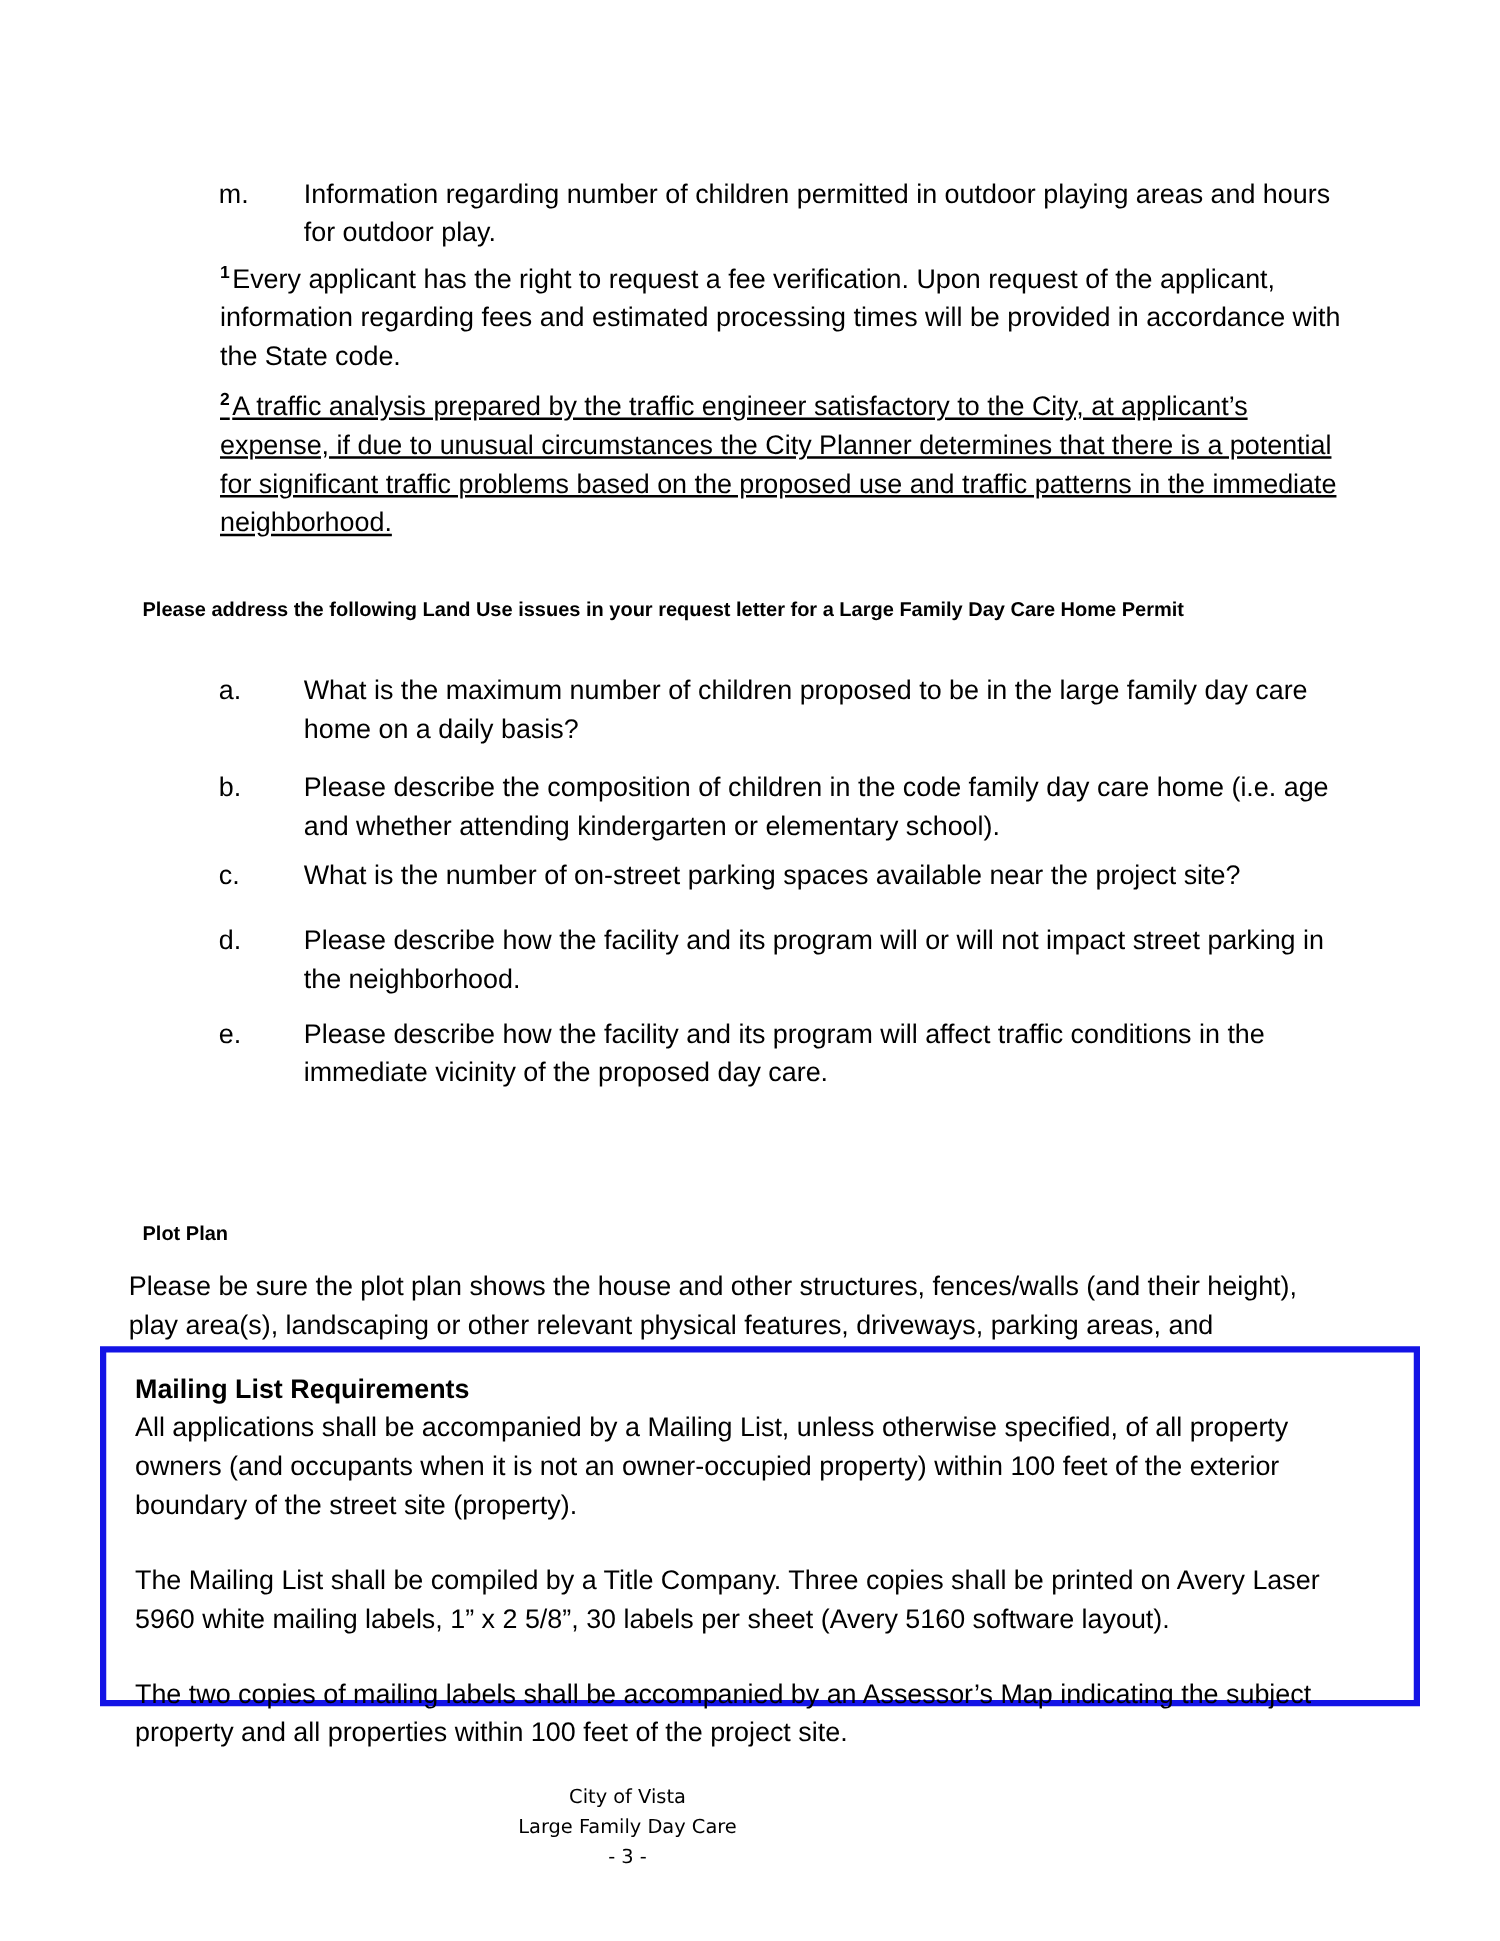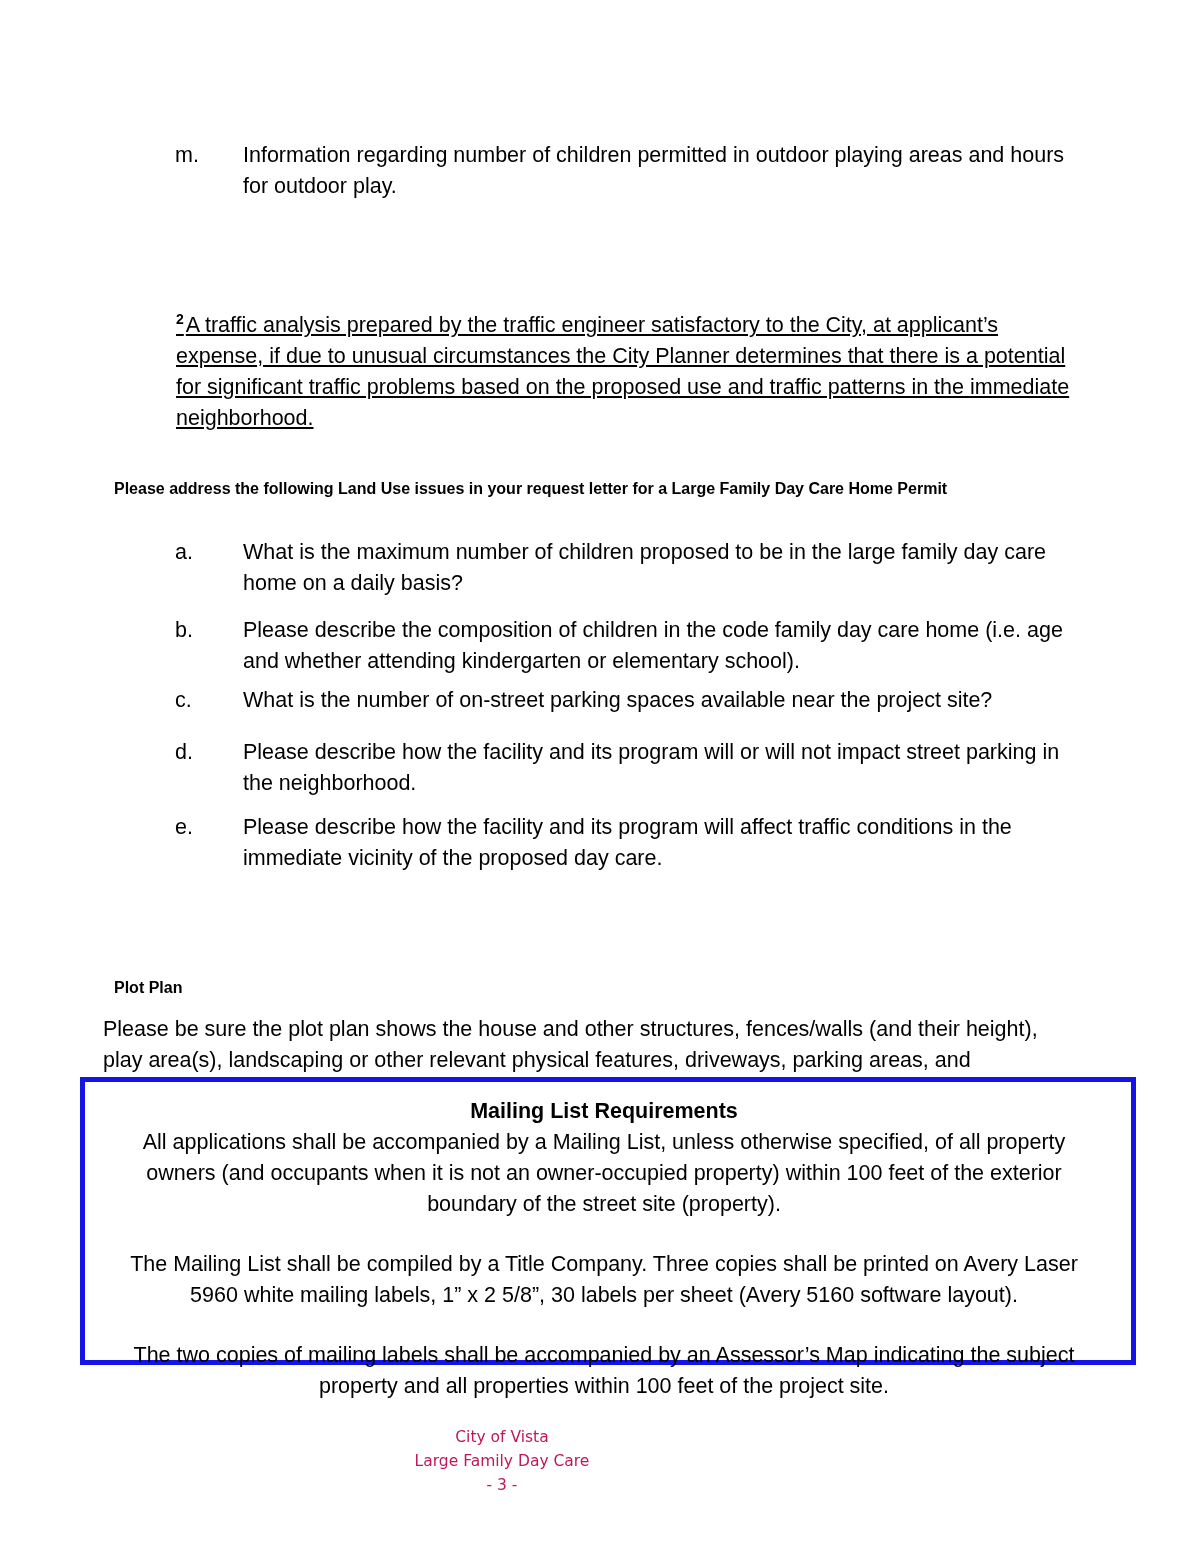--- a/index.html
+++ b/index.html
@@ -79,21 +79,20 @@
     left: 80px;
     top: 1077px;
     width: 1056px;
     height: 288px;
     box-sizing: border-box;
     border: 5px solid #1414E6;
     background: #ffffff;
   }
   .mail-box-inner {
     padding: 14px 31px 0 23px;
-    text-align: center;
   }
   .mail-box-inner p {
     margin: 0;
     font-size: 21.5px;
     line-height: 31px;
   }
   .mail-box-inner p.gap {
     margin-top: 29px;
   }
   .mail-title {
@@ -106,39 +105,44 @@
   
   .footer {
     position: absolute;
     left: 0;
     top: 1425px;
     width: 1004px;
     text-align: center;
     font-family: "DejaVu Sans", sans-serif;
     font-size: 15.5px;
     line-height: 24px;
-    color: #be185d;
+    color: #000000;
   }
   .footer div { display: block; }
 
   
   .blk { position: absolute; left: 103px; width: 975px; }
 </style>
 </head>
 <body>
 
 <div class="page">
 
   <div class="blk" style="top:140px;">
     <div class="list-item" style="margin-bottom:0;">
       <span class="marker">m.</span>
       <span class="item-text">Information regarding number of children permitted in outdoor playing areas and hours for outdoor play.</span>
     </div>
   </div>
 
+  <div class="blk" style="top:208px;">
+    <p class="footnote" style="margin-bottom:0;">
+      <span class="sup">1</span><span>Every applicant has the right to request a fee verification. Upon request of the applicant, information regarding fees and estimated processing times will be provided in accordance with the State code.</span>
+    </p>
+  </div>
 
   <div class="blk" style="top:310px;">
     <p class="footnote" style="margin-bottom:0;text-decoration:underline;">
       <span class="sup">2</span><span>A traffic analysis prepared by the traffic engineer satisfactory to the City, at applicant’s expense, if due to unusual circumstances the City Planner determines that there is a potential for significant traffic problems based on the proposed use and traffic patterns in the immediate neighborhood.</span>
     </p>
   </div>
 
   <div class="blk" style="top:462px;">
     <p class="heading-bold">Please address the following Land Use issues in your request letter for a Large Family Day Care Home Permit</p>
   </div>

